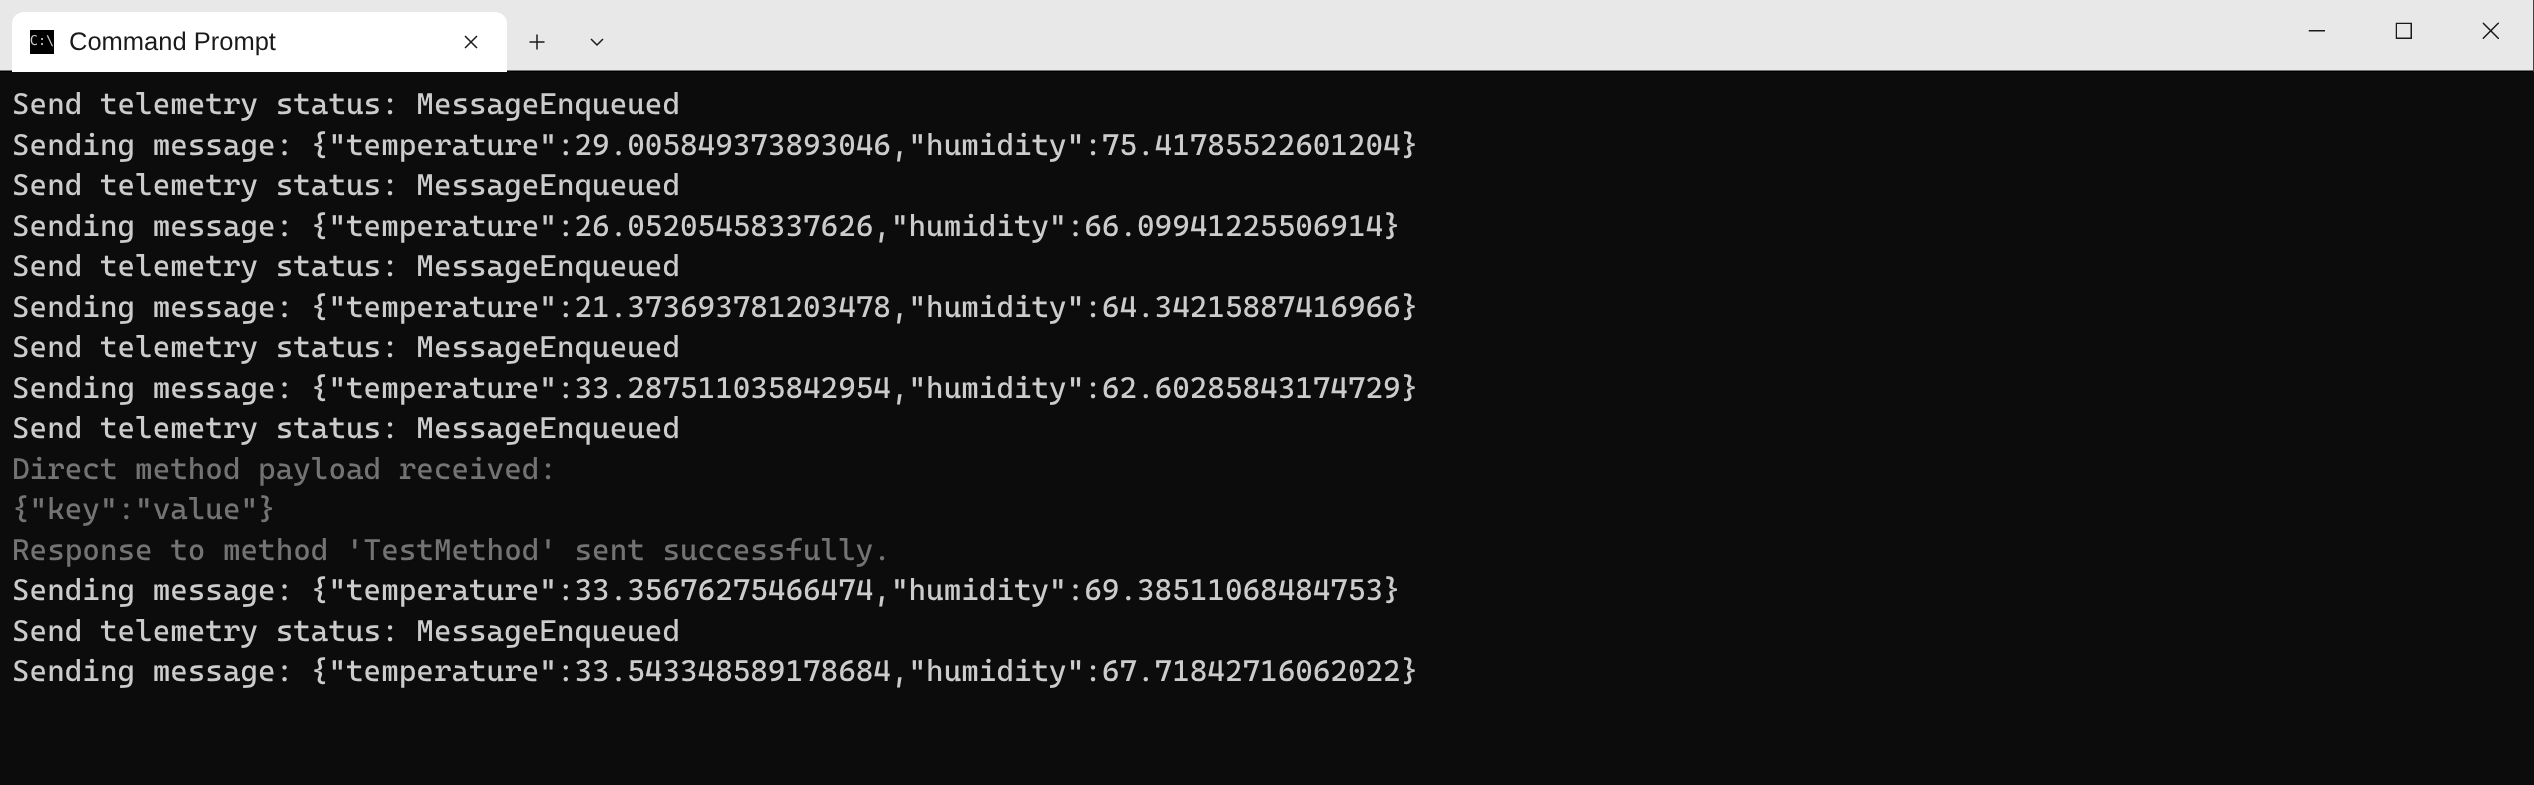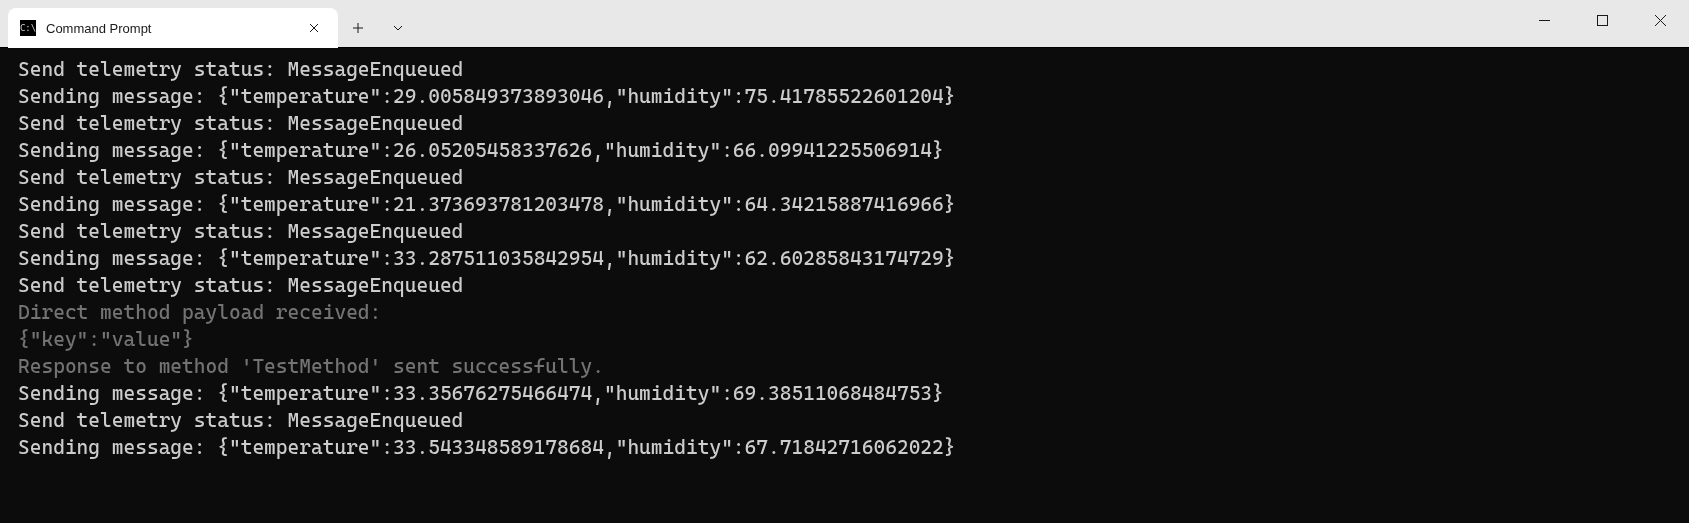--- a/index.html
+++ b/index.html
@@ -25,21 +25,21 @@
       gap: 10px;
       position: relative;
     }
     .tab-icon {
       width: 16px; height: 16px;
       background: #000;
       display: flex; align-items: center; justify-content: center;
       color: #ccc; font-size: 9px; font-family: monospace;
       line-height: 1;
     }
-    .tab-title { font-size: 13px; color: #1a1a1a; flex: 1; }
+    .tab-title { font-size: 17px; color: #1a1a1a; flex: 1; }
     .tab-close {
       width: 24px; height: 24px;
       display: flex; align-items: center; justify-content: center;
       color: #1a1a1a;
       border-radius: 4px;
       cursor: pointer;
     }
 
     .new-tab {
       width: 40px; height: 40px;
@@ -69,21 +69,21 @@
       cursor: pointer;
     }
     .wc-btn svg { display: block; }
 
     .terminal {
       background: #0c0c0c;
       color: #cccccc;
       font-family: "Cascadia Mono", Consolas, "Courier New", monospace;
       font-size: 20px;
       line-height: 27px;
-      padding: 8px 18px;
+      padding: 8px 8px;
       height: calc(523px - 48px);
       white-space: pre;
       overflow: hidden;
     }
     .term-line { display: block; }
     .green { color: #737373; }
   </style>
 </head>
 <body>
 

